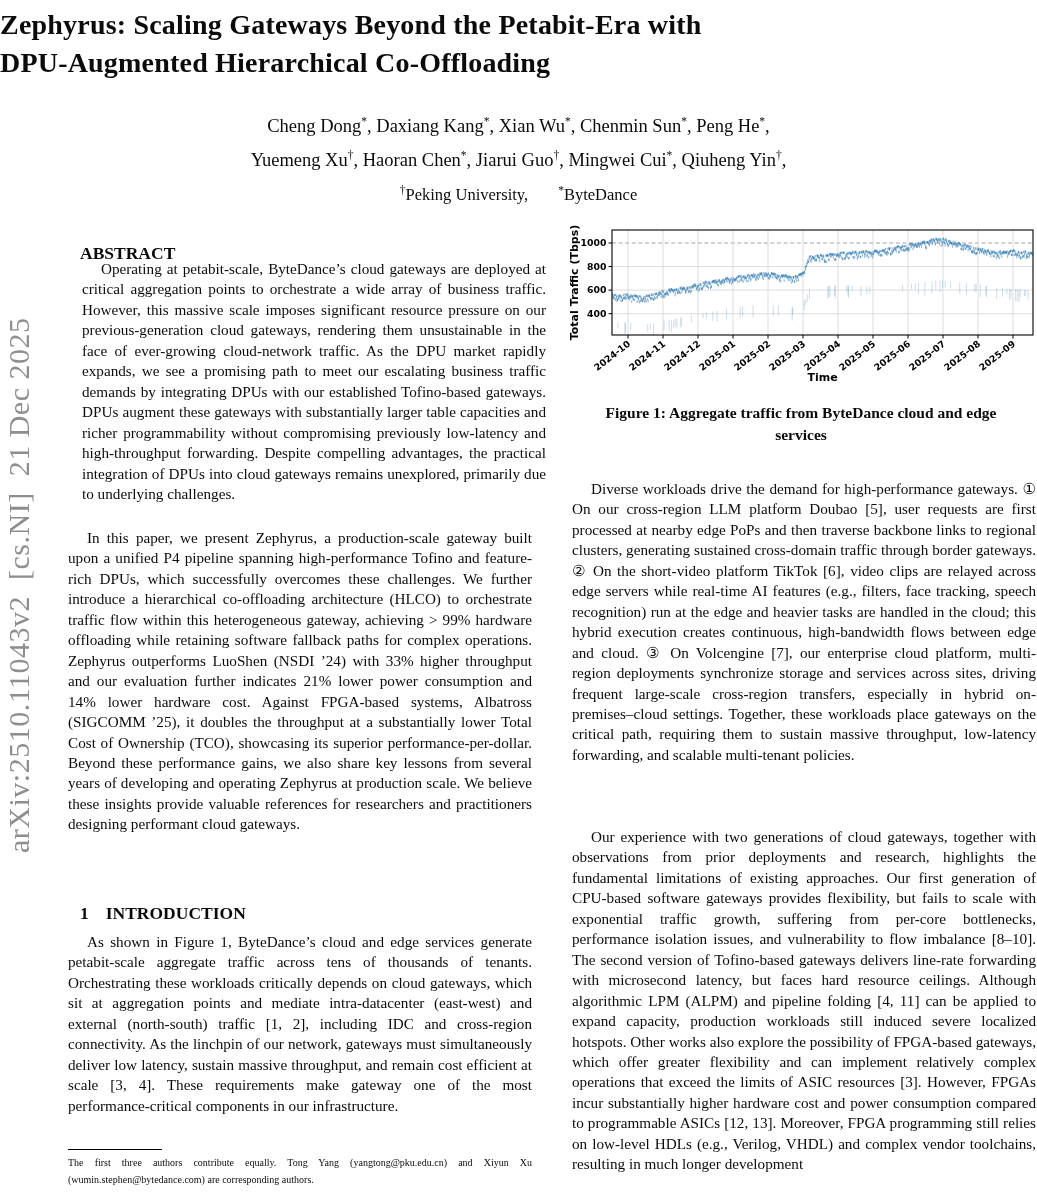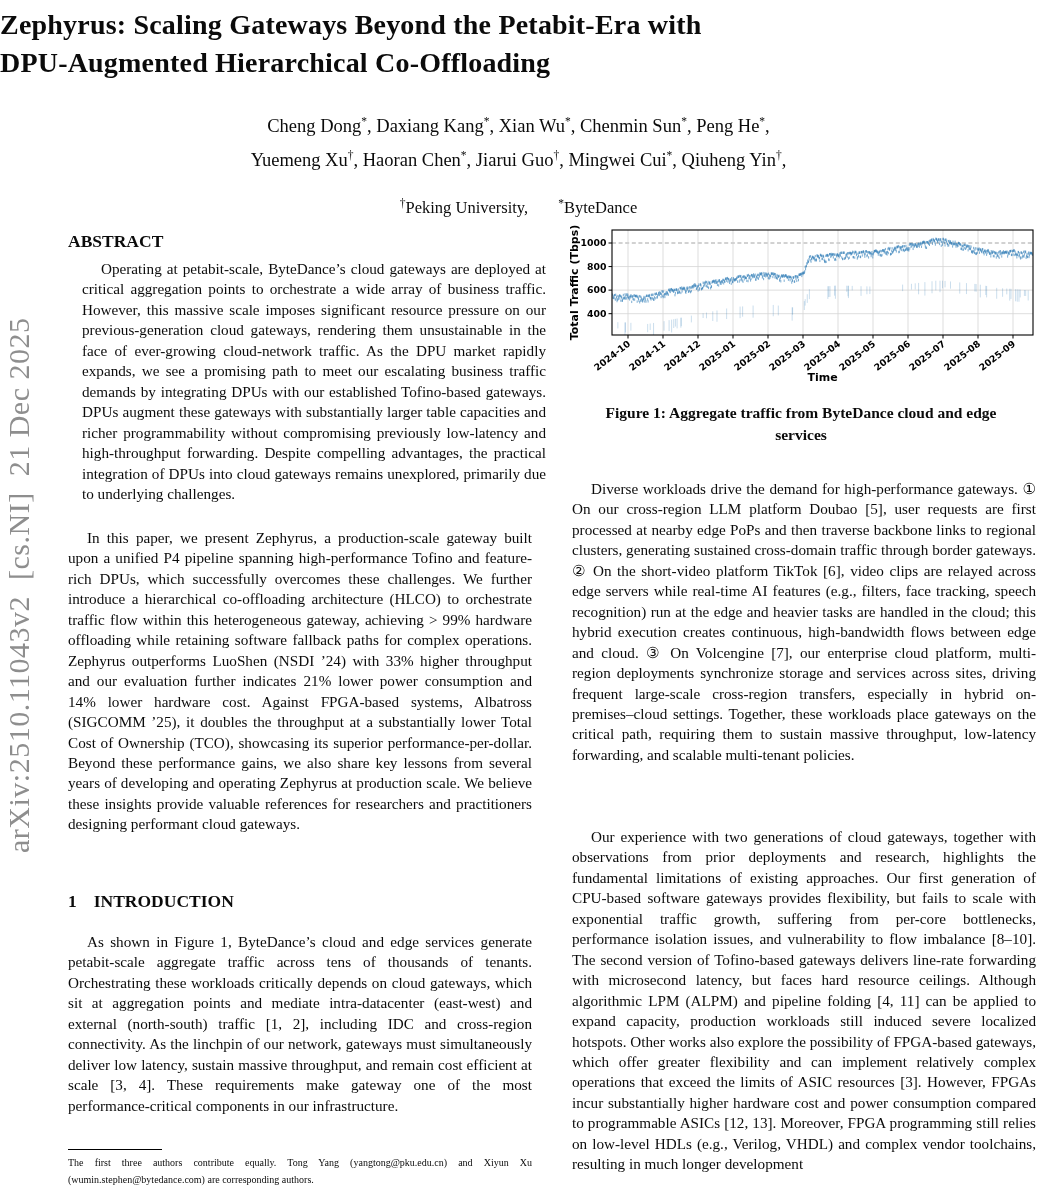--- a/index.html
+++ b/index.html
@@ -6,23 +6,23 @@
   .page{position:relative;width:1037px;height:1200px;background:#fff;overflow:hidden;
         font-family:"Liberation Serif",serif;color:#0b0b0b;}
   .watermark{position:absolute;top:228px;left:2px;height:714px;writing-mode:vertical-rl;
         transform:rotate(180deg);font-size:30px;color:#8e8e8e;text-align:center;
         white-space:pre;letter-spacing:.5px;}
   .title{position:absolute;top:6px;left:0;width:100%;font-weight:700;
         font-size:28px;line-height:38px;letter-spacing:.2px;}
   .authors{position:absolute;top:107px;left:0;width:100%;text-align:center;
         font-size:18.5px;line-height:28.5px;}
   .authors sup{font-size:11.5px;}
-  .affil{font-size:16.5px;margin-top:14px;}
+  .affil{font-size:16.5px;margin-top:1px;}
   .affil .gap{display:inline-block;width:30px;}
-  .sec-h{position:absolute;left:68px;font-size:17.5px;font-weight:700;margin:0;
+  .sec-h{position:absolute;left:68px;font-size:17.5px;font-weight:700;margin:12px;
         font-family:"Liberation Serif",serif;}
   #abstract-heading{top:231px;}
   #intro-heading{top:891px;}
   #intro-heading .num{margin-right:17px;}
   .par{position:absolute;width:464px;margin:0;font-size:15.2px;line-height:20.45px;
         text-align:justify;text-indent:19px;}
   #abs-p1{left:68px;top:259px;margin-left:14px;}
   #abs-p2{left:68px;top:528px;}
   #intro-p1{left:68px;top:932px;}
   #rc-p1{left:572px;top:479px;}

